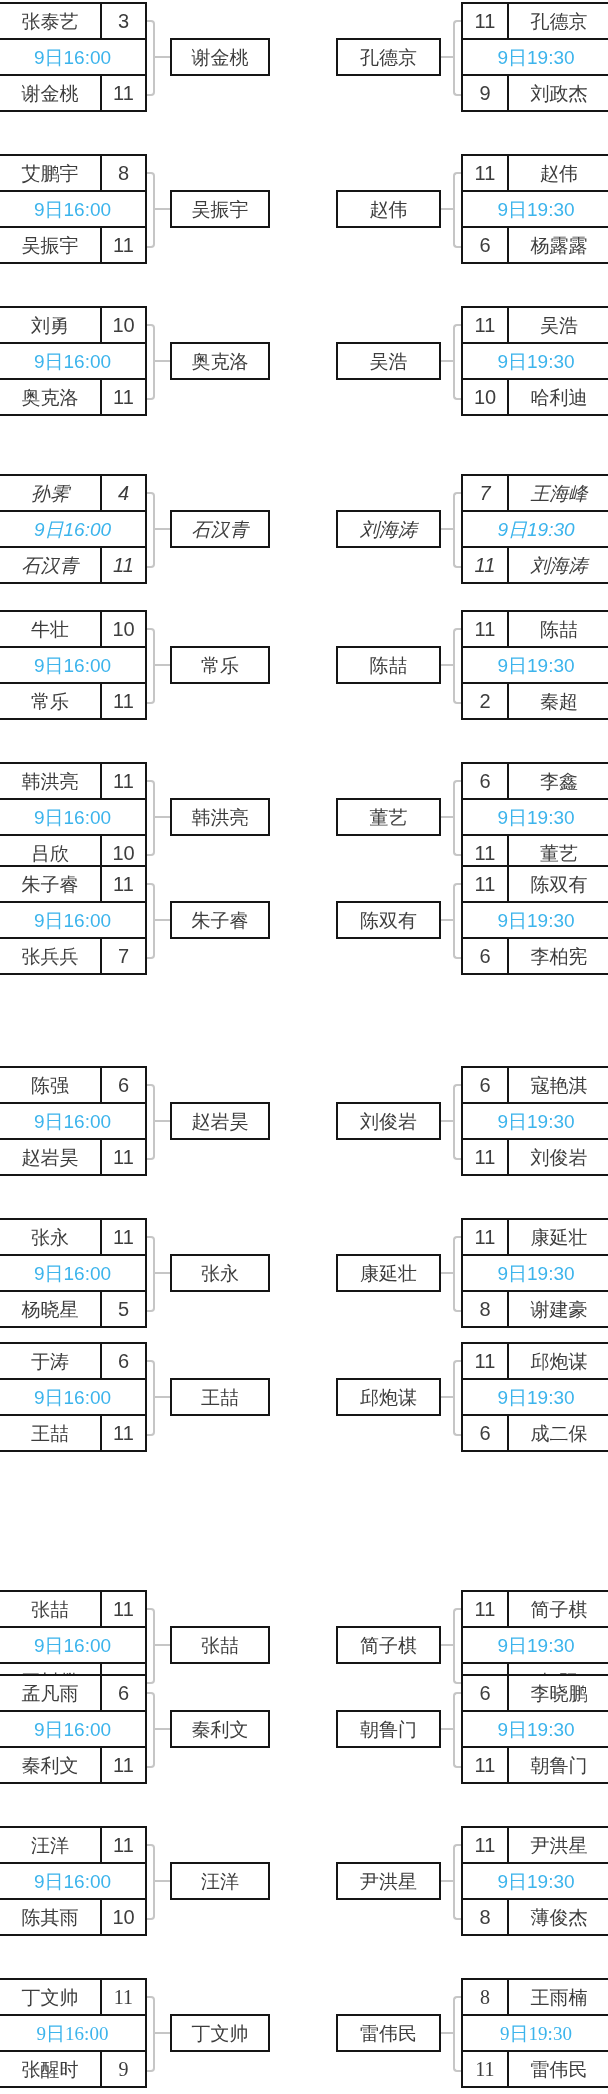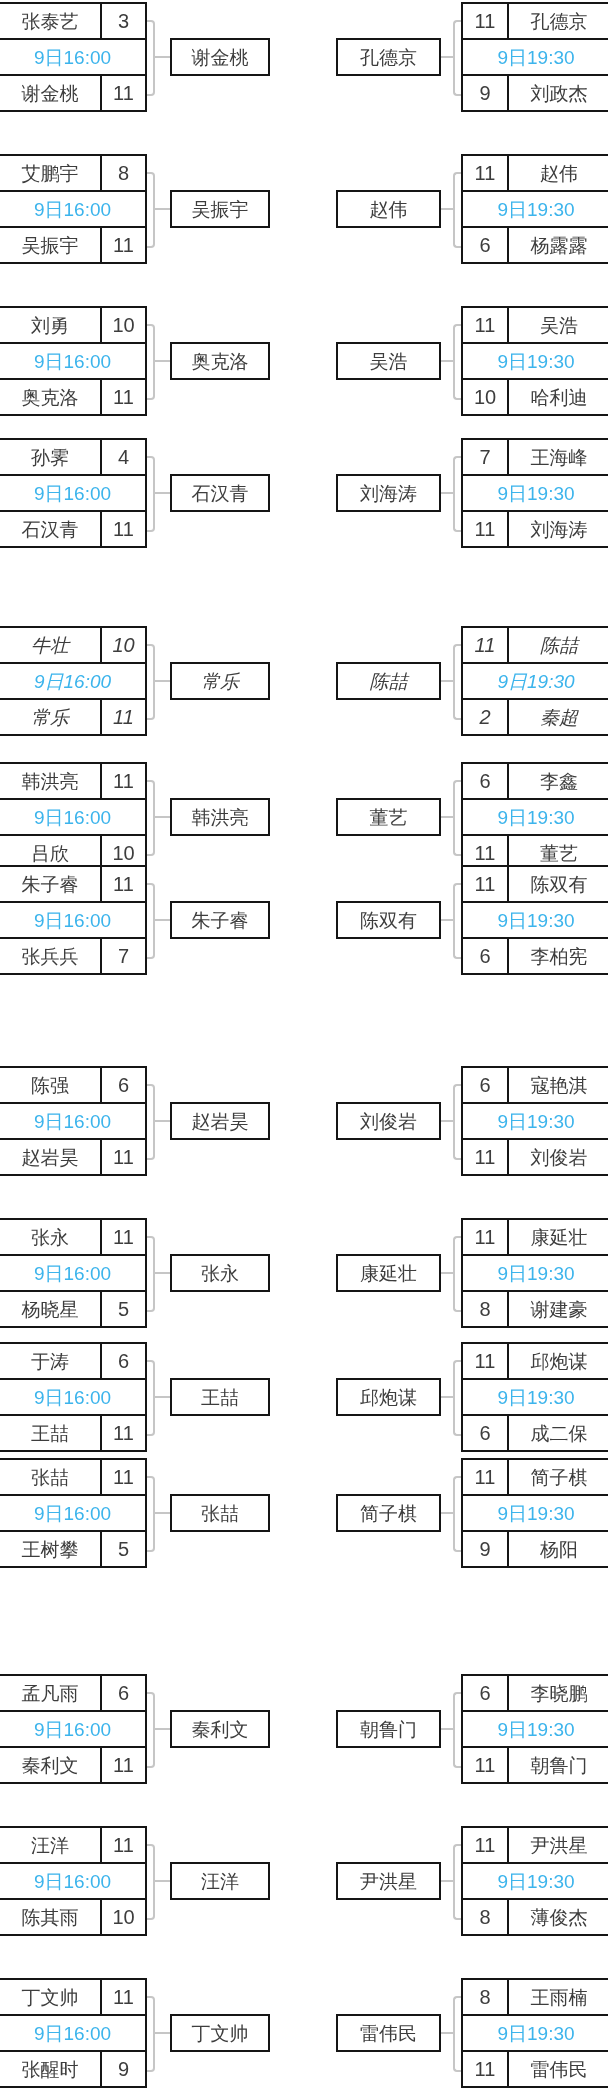--- a/index.html
+++ b/index.html
@@ -104,42 +104,42 @@
     <div class="cell abs r-winner">吴浩</div>
     <div class="conn conn-r"></div>
     <div class="conn conn-r-stub"></div>
     <div class="cell abs r-p1-sc">11</div>
     <div class="cell abs r-p1-name">吴浩</div>
     <div class="cell abs r-time time-text">9日19:30</div>
     <div class="cell abs r-p2-sc">10</div>
     <div class="cell abs r-p2-name">哈利迪</div>
   </div>
 
-  <div class="match-row" style="top: 436px;">
+  <div class="match-row" style="top: 472px; font-style: italic;">
 
     <div class="cell abs l-p1-name">孙霁</div>
     <div class="cell abs l-p1-sc">4</div>
     <div class="cell abs l-time time-text">9日16:00</div>
     <div class="cell abs l-p2-name">石汉青</div>
     <div class="cell abs l-p2-sc">11</div>
     <div class="conn conn-l"></div>
     <div class="conn conn-l-stub"></div>
     <div class="cell abs l-winner">石汉青</div>
 
     <div class="cell abs r-winner">刘海涛</div>
     <div class="conn conn-r"></div>
     <div class="conn conn-r-stub"></div>
     <div class="cell abs r-p1-sc">7</div>
     <div class="cell abs r-p1-name">王海峰</div>
     <div class="cell abs r-time time-text">9日19:30</div>
     <div class="cell abs r-p2-sc">11</div>
     <div class="cell abs r-p2-name">刘海涛</div>
   </div>
 
-  <div class="match-row" style="top: 624px; font-style: italic;">
+  <div class="match-row" style="top: 608px;">
 
     <div class="cell abs l-p1-name">牛壮</div>
     <div class="cell abs l-p1-sc">10</div>
     <div class="cell abs l-time time-text">9日16:00</div>
     <div class="cell abs l-p2-name">常乐</div>
     <div class="cell abs l-p2-sc">11</div>
     <div class="conn conn-l"></div>
     <div class="conn conn-l-stub"></div>
     <div class="cell abs l-winner">常乐</div>
 
@@ -251,21 +251,21 @@
     <div class="cell abs r-winner">邱炮谋</div>
     <div class="conn conn-r"></div>
     <div class="conn conn-r-stub"></div>
     <div class="cell abs r-p1-sc">11</div>
     <div class="cell abs r-p1-name">邱炮谋</div>
     <div class="cell abs r-time time-text">9日19:30</div>
     <div class="cell abs r-p2-sc">6</div>
     <div class="cell abs r-p2-name">成二保</div>
   </div>
 
-  <div class="match-row" style="top: 1456px; text-align: right;">
+  <div class="match-row" style="top: 1588px; text-align: right;">
 
     <div class="cell abs l-p1-name">张喆</div>
     <div class="cell abs l-p1-sc">11</div>
     <div class="cell abs l-time time-text">9日16:00</div>
     <div class="cell abs l-p2-name">王树攀</div>
     <div class="cell abs l-p2-sc">5</div>
     <div class="conn conn-l"></div>
     <div class="conn conn-l-stub"></div>
     <div class="cell abs l-winner">张喆</div>
 
@@ -314,21 +314,21 @@
     <div class="cell abs r-winner">尹洪星</div>
     <div class="conn conn-r"></div>
     <div class="conn conn-r-stub"></div>
     <div class="cell abs r-p1-sc">11</div>
     <div class="cell abs r-p1-name">尹洪星</div>
     <div class="cell abs r-time time-text">9日19:30</div>
     <div class="cell abs r-p2-sc">8</div>
     <div class="cell abs r-p2-name">薄俊杰</div>
   </div>
 
-  <div class="match-row" style="top: 1976px;">
+  <div class="match-row" style="top: 1976px; font-family: Liberation Serif, serif;">
 
     <div class="cell abs l-p1-name">丁文帅</div>
     <div class="cell abs l-p1-sc">11</div>
     <div class="cell abs l-time time-text">9日16:00</div>
     <div class="cell abs l-p2-name">张醒时</div>
     <div class="cell abs l-p2-sc">9</div>
     <div class="conn conn-l"></div>
     <div class="conn conn-l-stub"></div>
     <div class="cell abs l-winner">丁文帅</div>
 

